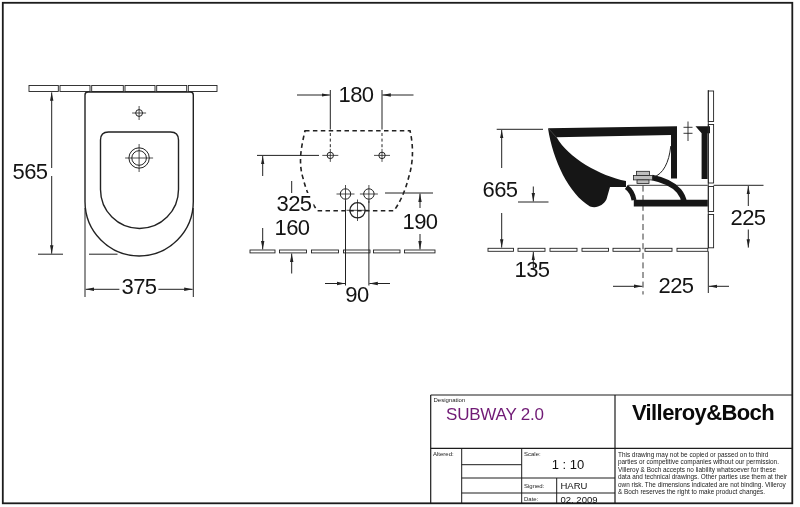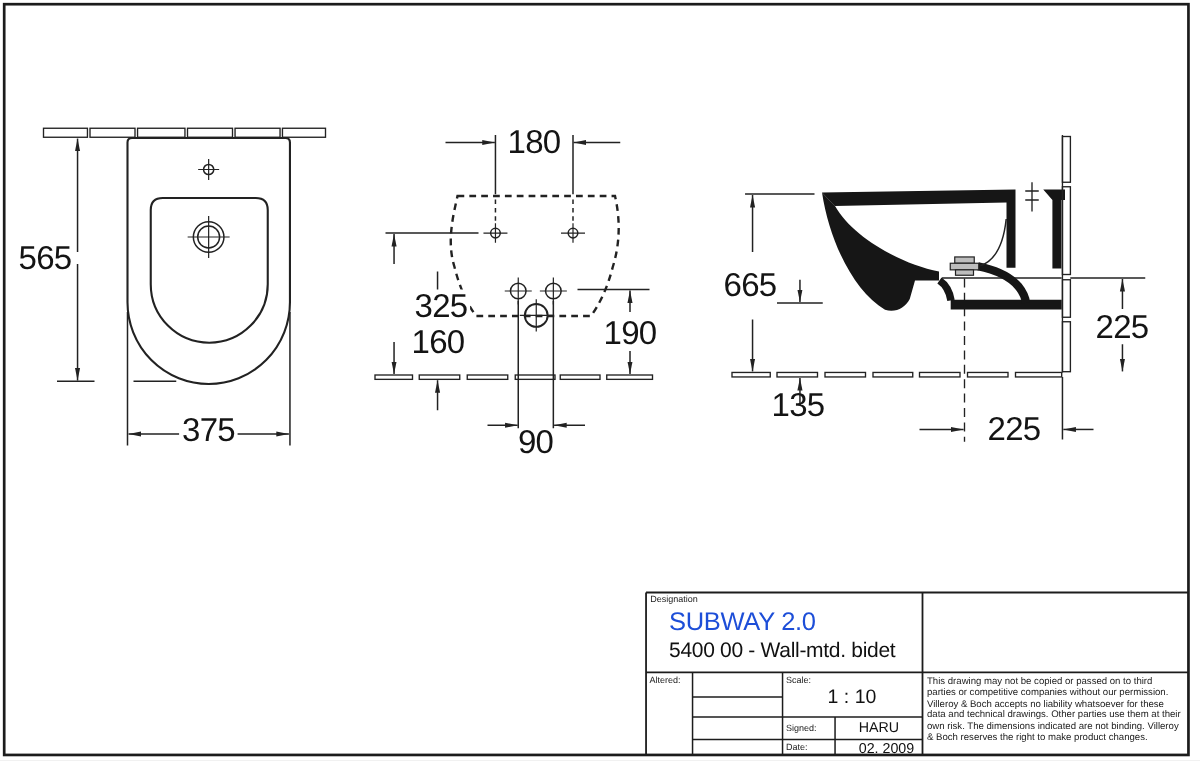--- a/index.html
+++ b/index.html
@@ -3,25 +3,25 @@
 <meta charset="utf-8">
 <style>
   html,body{margin:0;padding:0;background:#e8e8e8;}
   .sheet{position:relative;width:800px;height:507px;background:#ffffff;overflow:hidden;
          font-family:"Liberation Sans", sans-serif;color:#1c1c1c;}
   .sheet svg{position:absolute;left:0;top:0;}
   .lbl{position:absolute;white-space:nowrap;line-height:1;}
   .dim{font-size:22px;letter-spacing:-0.5px;transform:translate(-50%,-50%);color:#141414;}
   .dim.bg{background:#ffffff;padding:0 2px;}
   .tiny{font-size:6px;color:#222;}
-  .tb-product{font-size:17px;letter-spacing:-0.2px;color:#1d4ed8;}
+  .tb-product{font-size:17px;letter-spacing:-0.2px;color:#701a75;}
   .tb-code{font-size:14px;letter-spacing:-0.2px;color:#111;}
   .tb-brand{font-size:22px;font-weight:bold;letter-spacing:-0.6px;transform:translate(-50%,-50%);color:#0a0a0a;}
   .tb-scale{font-size:13px;transform:translate(-50%,-50%);color:#111;}
-  .tb-val{font-size:9.5px;color:#111;margin-left:12px;}
+  .tb-val{font-size:9.5px;color:#111;}
   .legal{position:absolute;left:618px;top:450.5px;width:170px;font-size:6.4px;line-height:7.55px;
          color:#222;white-space:normal;}
 </style>
 </head>
 <body>
 
 <div class="sheet">
 
 <svg width="800" height="507" viewBox="0 0 800 507">
   <defs>
@@ -221,21 +221,21 @@
   <div class="lbl dim" style="left:292px;top:228px;">160</div>
   <div class="lbl dim bg" style="left:420px;top:222px;">190</div>
   <div class="lbl dim" style="left:357px;top:295px;">90</div>
   <div class="lbl dim bg" style="left:500px;top:190px;">665</div>
   <div class="lbl dim" style="left:532px;top:228px;margin-top:42px;">135</div>
   <div class="lbl dim bg" style="left:748px;top:218px;">225</div>
   <div class="lbl dim bg" style="left:676px;top:286px;">225</div>
 
   <div class="lbl tiny" style="left:433.5px;top:397px;">Designation</div>
   <div class="lbl tb-product" style="left:446px;top:406px;">SUBWAY 2.0</div>
-  <div class="lbl tb-code" style="left:446px;top:426px;">5400 00 - Wall-mtd. bidet</div>
+  <div class="lbl tb-brand" style="left:703px;top:413px;">Villeroy&amp;Boch</div>
 
   <div class="lbl tiny" style="left:433px;top:450.5px;">Altered:</div>
   <div class="lbl tiny" style="left:524px;top:450.5px;">Scale:</div>
   <div class="lbl tb-scale" style="left:568px;top:464px;">1 : 10</div>
   <div class="lbl tiny" style="left:524px;top:482.5px;">Signed:</div>
   <div class="lbl tb-val" style="left:560.5px;top:481px;">HARU</div>
   <div class="lbl tiny" style="left:524px;top:496px;">Date:</div>
   <div class="lbl tb-val" style="left:560.5px;top:494.5px;">02. 2009</div>
 
   <div class="legal">This drawing may not be copied or passed on to third parties or competitive companies without our permission. Villeroy &amp; Boch accepts no liability whatsoever for these data and technical drawings. Other parties use them at their own risk. The dimensions indicated are not binding. Villeroy &amp; Boch reserves the right to make product changes.</div>

